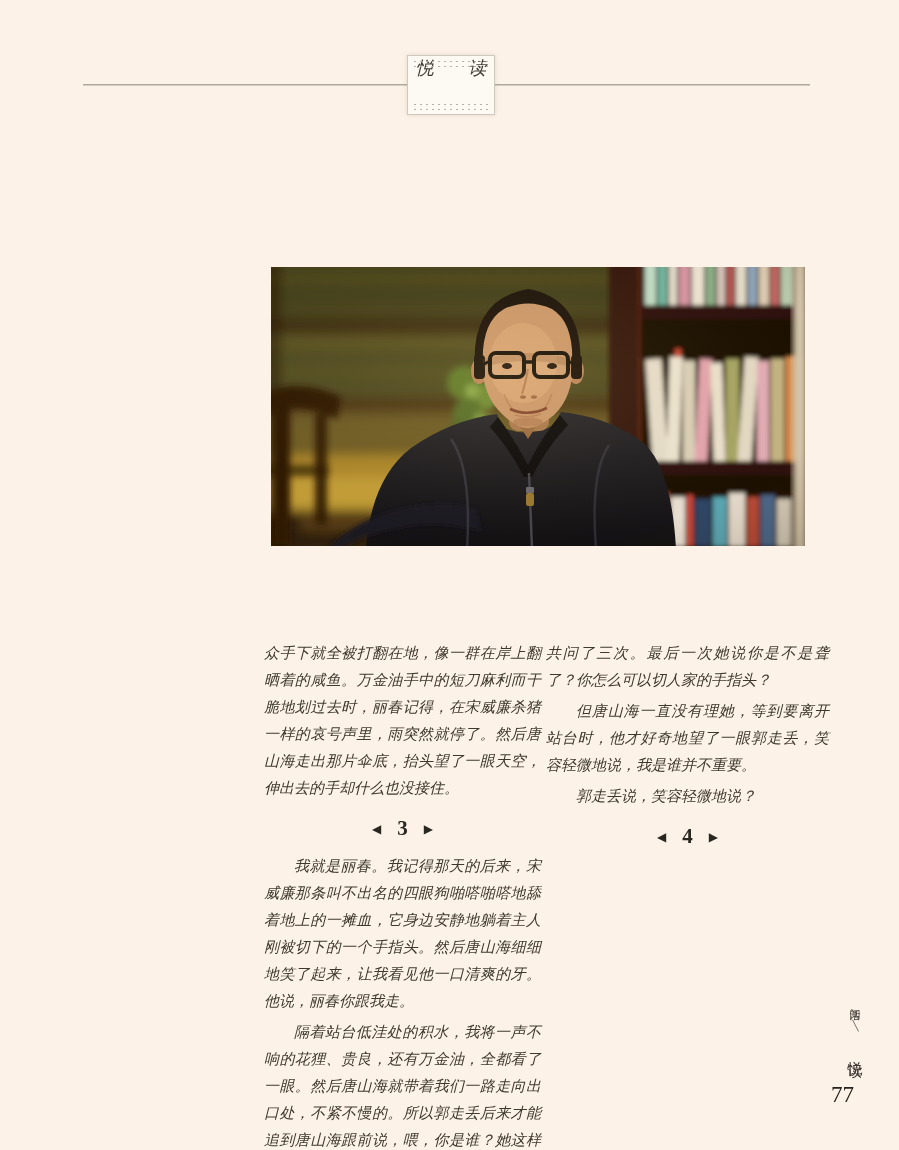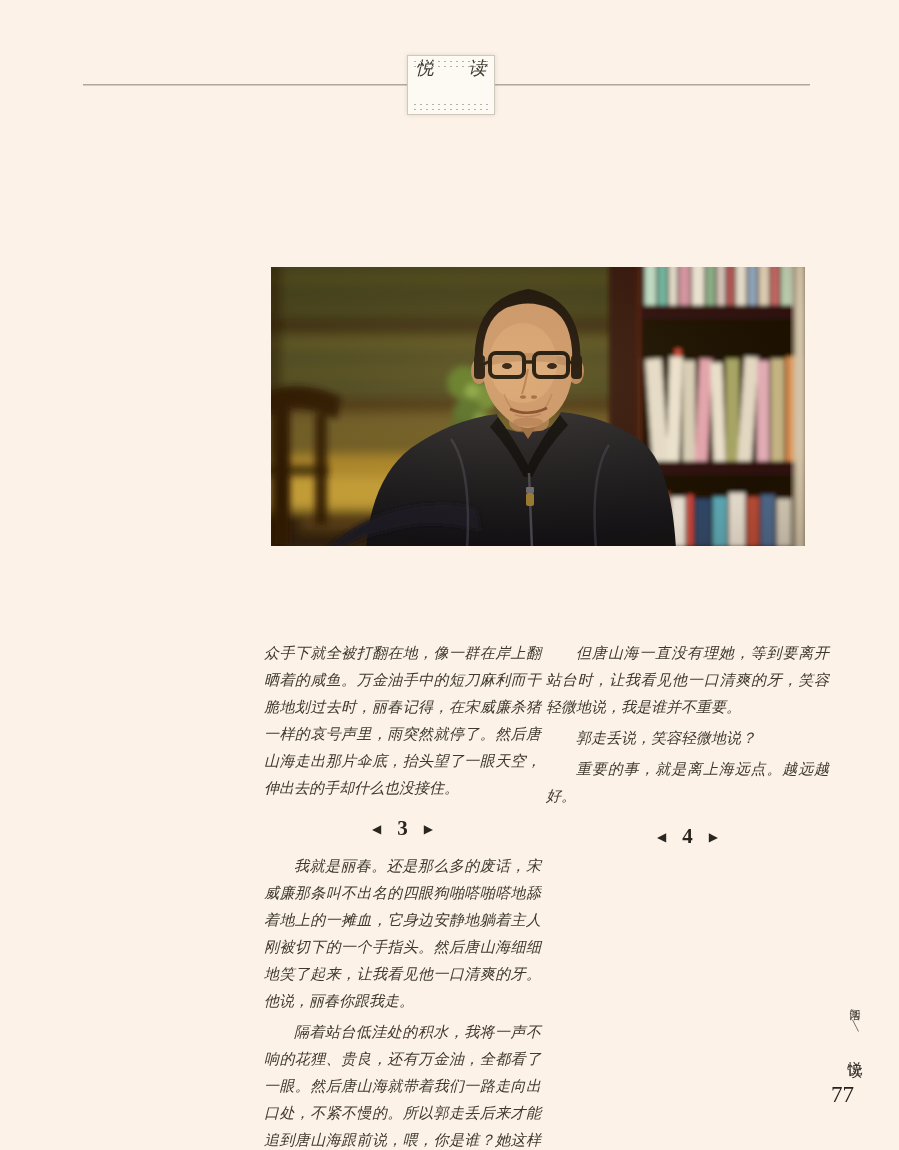--- a/index.html
+++ b/index.html
@@ -224,27 +224,27 @@
       </g>
 
       <rect x="0" y="0" width="534" height="279" fill="url(#vign)"></rect>
     </svg>
   </div>
 
   <div class="columns">
     <div class="col col-left" id="col-left">
         <p class="para">众手下就全被打翻在地，像一群在岸上翻晒着的咸鱼。万金油手中的短刀麻利而干脆地划过去时，丽春记得，在宋威廉杀猪一样的哀号声里，雨突然就停了。然后唐山海走出那片伞底，抬头望了一眼天空，伸出去的手却什么也没接住。</p>
         <div class="marker"><span class="tri">◀</span><span class="num">3</span><span class="tri">▶</span></div>
-        <p class="para indent">我就是丽春。还是那么多的废话，宋威廉那条叫不出名的四眼狗啪嗒啪嗒地舔着地上的一摊血，它身边安静地躺着主人刚被切下的一个手指头。然后唐山海细细地笑了起来，让我看见他一口清爽的牙。他说，丽春你跟我走。</p>
+        <p class="para indent">我就是丽春。我记得那天的后来，宋威廉那条叫不出名的四眼狗啪嗒啪嗒地舔着地上的一摊血，它身边安静地躺着主人刚被切下的一个手指头。然后唐山海细细地笑了起来，让我看见他一口清爽的牙。他说，丽春你跟我走。</p>
         <p class="para indent">隔着站台低洼处的积水，我将一声不响的花狸、贵良，还有万金油，全都看了一眼。然后唐山海就带着我们一路走向出口处，不紧不慢的。所以郭走丢后来才能追到唐山海跟前说，喂，你是谁？她这样一</p>
       </div>
     <div class="col col-right" id="col-right">
-        <p class="para indent">但唐山海一直没有理她，等到要离开站台时，让我看见他一口清爽的牙，笑容轻微地说，我是谁并不重要。</p>
+        <p class="para">共问了三次。最后一次她说你是不是聋了？你怎么可以切人家的手指头？</p>
+        <p class="para indent">但唐山海一直没有理她，等到要离开站台时，他才好奇地望了一眼郭走丢，笑容轻微地说，我是谁并不重要。</p>
         <p class="para indent">郭走丢说，笑容轻微地说？</p>
-        <p class="para indent">重要的事，就是离上海远点。越远越好。</p>
         <div class="marker"><span class="tri">◀</span><span class="num">4</span><span class="tri">▶</span></div>
       </div>
   </div>
 
   <div class="side-label">
     <span class="small">阅活</span>
     <span class="sep">╲</span>
     <span class="large">悦读</span>
   </div>
 

